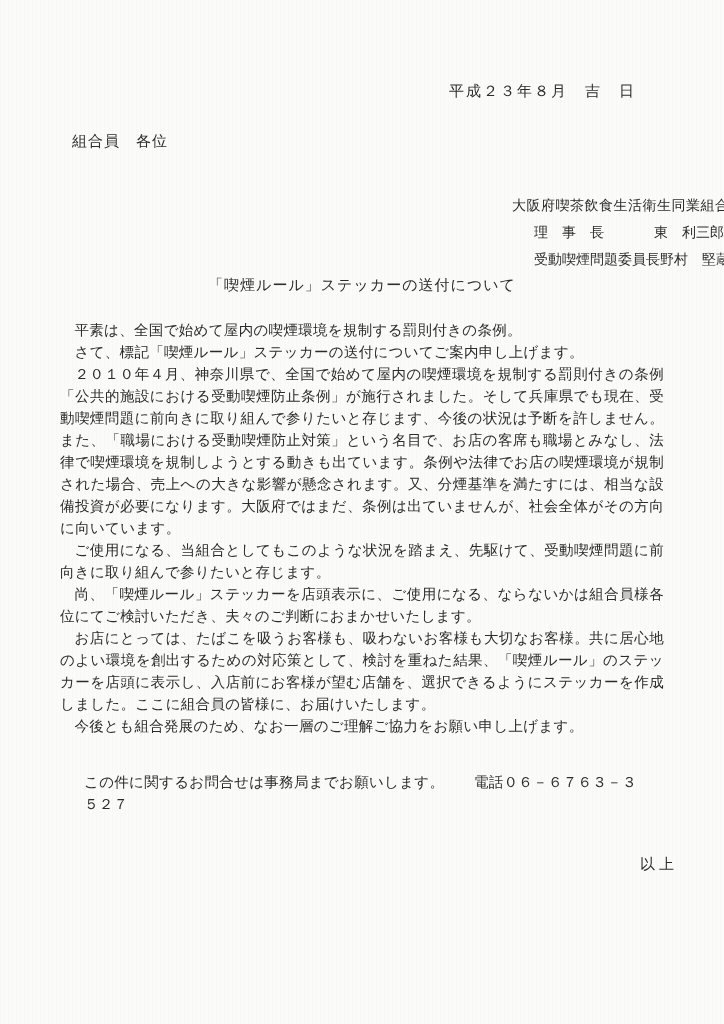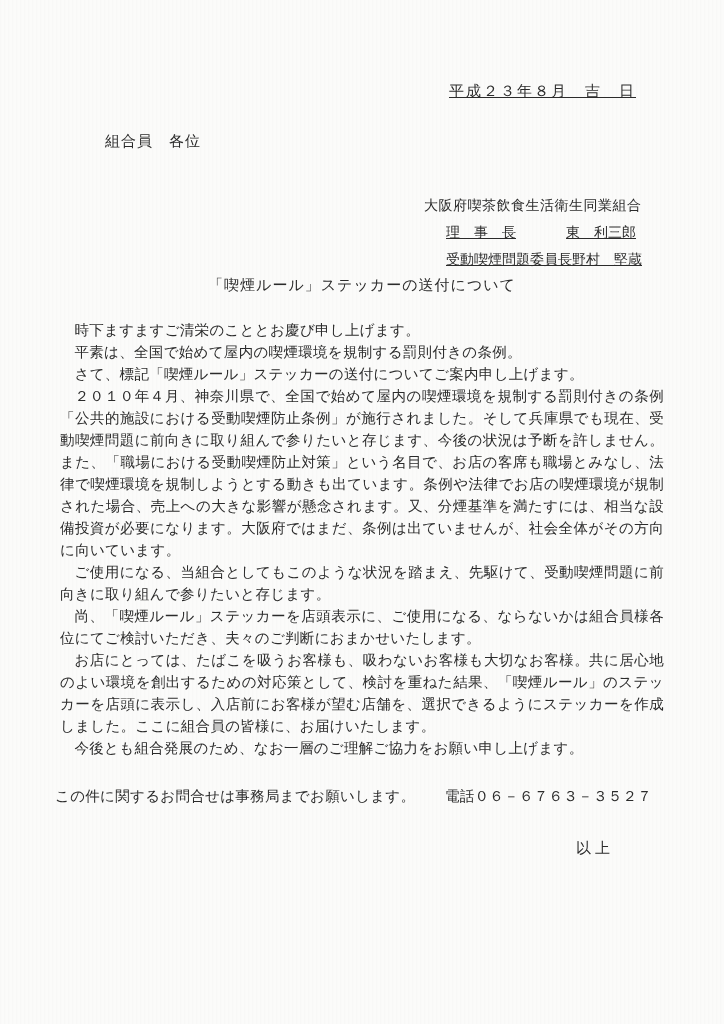--- a/index.html
+++ b/index.html
@@ -30,51 +30,48 @@
     height: 1024px;
   }
 
   .date-line {
     margin-top: 80px;
     padding-right: 88px;
     text-align: right;
     font-size: 15px;
     line-height: 22px;
     letter-spacing: 2px;
-    text-decoration: underline;
   }
 
   .addressee {
     margin-top: 28px;
-    padding-left: 105px;
+    padding-left: 72px;
     font-size: 15px;
     line-height: 22px;
     letter-spacing: 1px;
   }
 
   .sender-block {
     margin-top: 40px;
     margin-left: auto;
-    margin-right: 88px;
     width: 212px;
     font-size: 14px;
     line-height: 27px;
   }
 
   .sender-org {
     letter-spacing: 0.5px;
     white-space: nowrap;
   }
 
   .sender-row {
     display: flex;
     justify-content: space-between;
     padding-left: 22px;
     white-space: nowrap;
-    text-decoration: underline;
   }
 
   .letter-title {
     text-align: center;
     font-size: 15px;
     font-weight: normal;
     line-height: 24px;
     letter-spacing: 1px;
   }
 
@@ -85,30 +82,30 @@
     line-height: 22px;
     text-align: justify;
     letter-spacing: 0.3px;
   }
 
   .letter-body p {
     text-indent: 1em;
   }
 
   .contact-line {
-    margin-top: 26px;
-    padding: 0 55px;
+    margin-top: 34px;
+    padding: 0 84px;
     font-size: 14.5px;
     line-height: 22px;
     letter-spacing: 0.3px;
   }
 
   .closing {
-    margin-top: 30px;
-    padding-right: 110px;
+    margin-top: 38px;
+    padding-right: 46px;
     text-align: right;
     font-size: 15px;
     line-height: 22px;
     letter-spacing: 4px;
   }
 </style>
 </head>
 <body>
 
 <div class="page">
@@ -125,21 +122,20 @@
     </div>
     <div class="sender-row">
       <span>受動喫煙問題委員長</span>
       <span>野村　堅蔵</span>
     </div>
   </div>
 
   <h1 class="letter-title">「喫煙ルール」ステッカーの送付について</h1>
 
   <div class="letter-body">
-    <p>時下ますますご清栄のこととお慶び申し上げます。</p>
     <p>平素は、全国で始めて屋内の喫煙環境を規制する罰則付きの条例。</p>
     <p>さて、標記「喫煙ルール」ステッカーの送付についてご案内申し上げます。</p>
     <p>２０１０年４月、神奈川県で、全国で始めて屋内の喫煙環境を規制する罰則付きの条例「公共的施設における受動喫煙防止条例」が施行されました。そして兵庫県でも現在、受動喫煙問題に前向きに取り組んで参りたいと存じます、今後の状況は予断を許しません。また、「職場における受動喫煙防止対策」という名目で、お店の客席も職場とみなし、法律で喫煙環境を規制しようとする動きも出ています。条例や法律でお店の喫煙環境が規制された場合、売上への大きな影響が懸念されます。又、分煙基準を満たすには、相当な設備投資が必要になります。大阪府ではまだ、条例は出ていませんが、社会全体がその方向に向いています。</p>
     <p>ご使用になる、当組合としてもこのような状況を踏まえ、先駆けて、受動喫煙問題に前向きに取り組んで参りたいと存じます。</p>
     <p>尚、「喫煙ルール」ステッカーを店頭表示に、ご使用になる、ならないかは組合員様各位にてご検討いただき、夫々のご判断におまかせいたします。</p>
     <p>お店にとっては、たばこを吸うお客様も、吸わないお客様も大切なお客様。共に居心地のよい環境を創出するための対応策として、検討を重ねた結果、「喫煙ルール」のステッカーを店頭に表示し、入店前にお客様が望む店舗を、選択できるようにステッカーを作成しました。ここに組合員の皆様に、お届けいたします。</p>
     <p>今後とも組合発展のため、なお一層のご理解ご協力をお願い申し上げます。</p>
   </div>
 
   <div class="contact-line">この件に関するお問合せは事務局までお願いします。　　電話０６－６７６３－３５２７</div>

